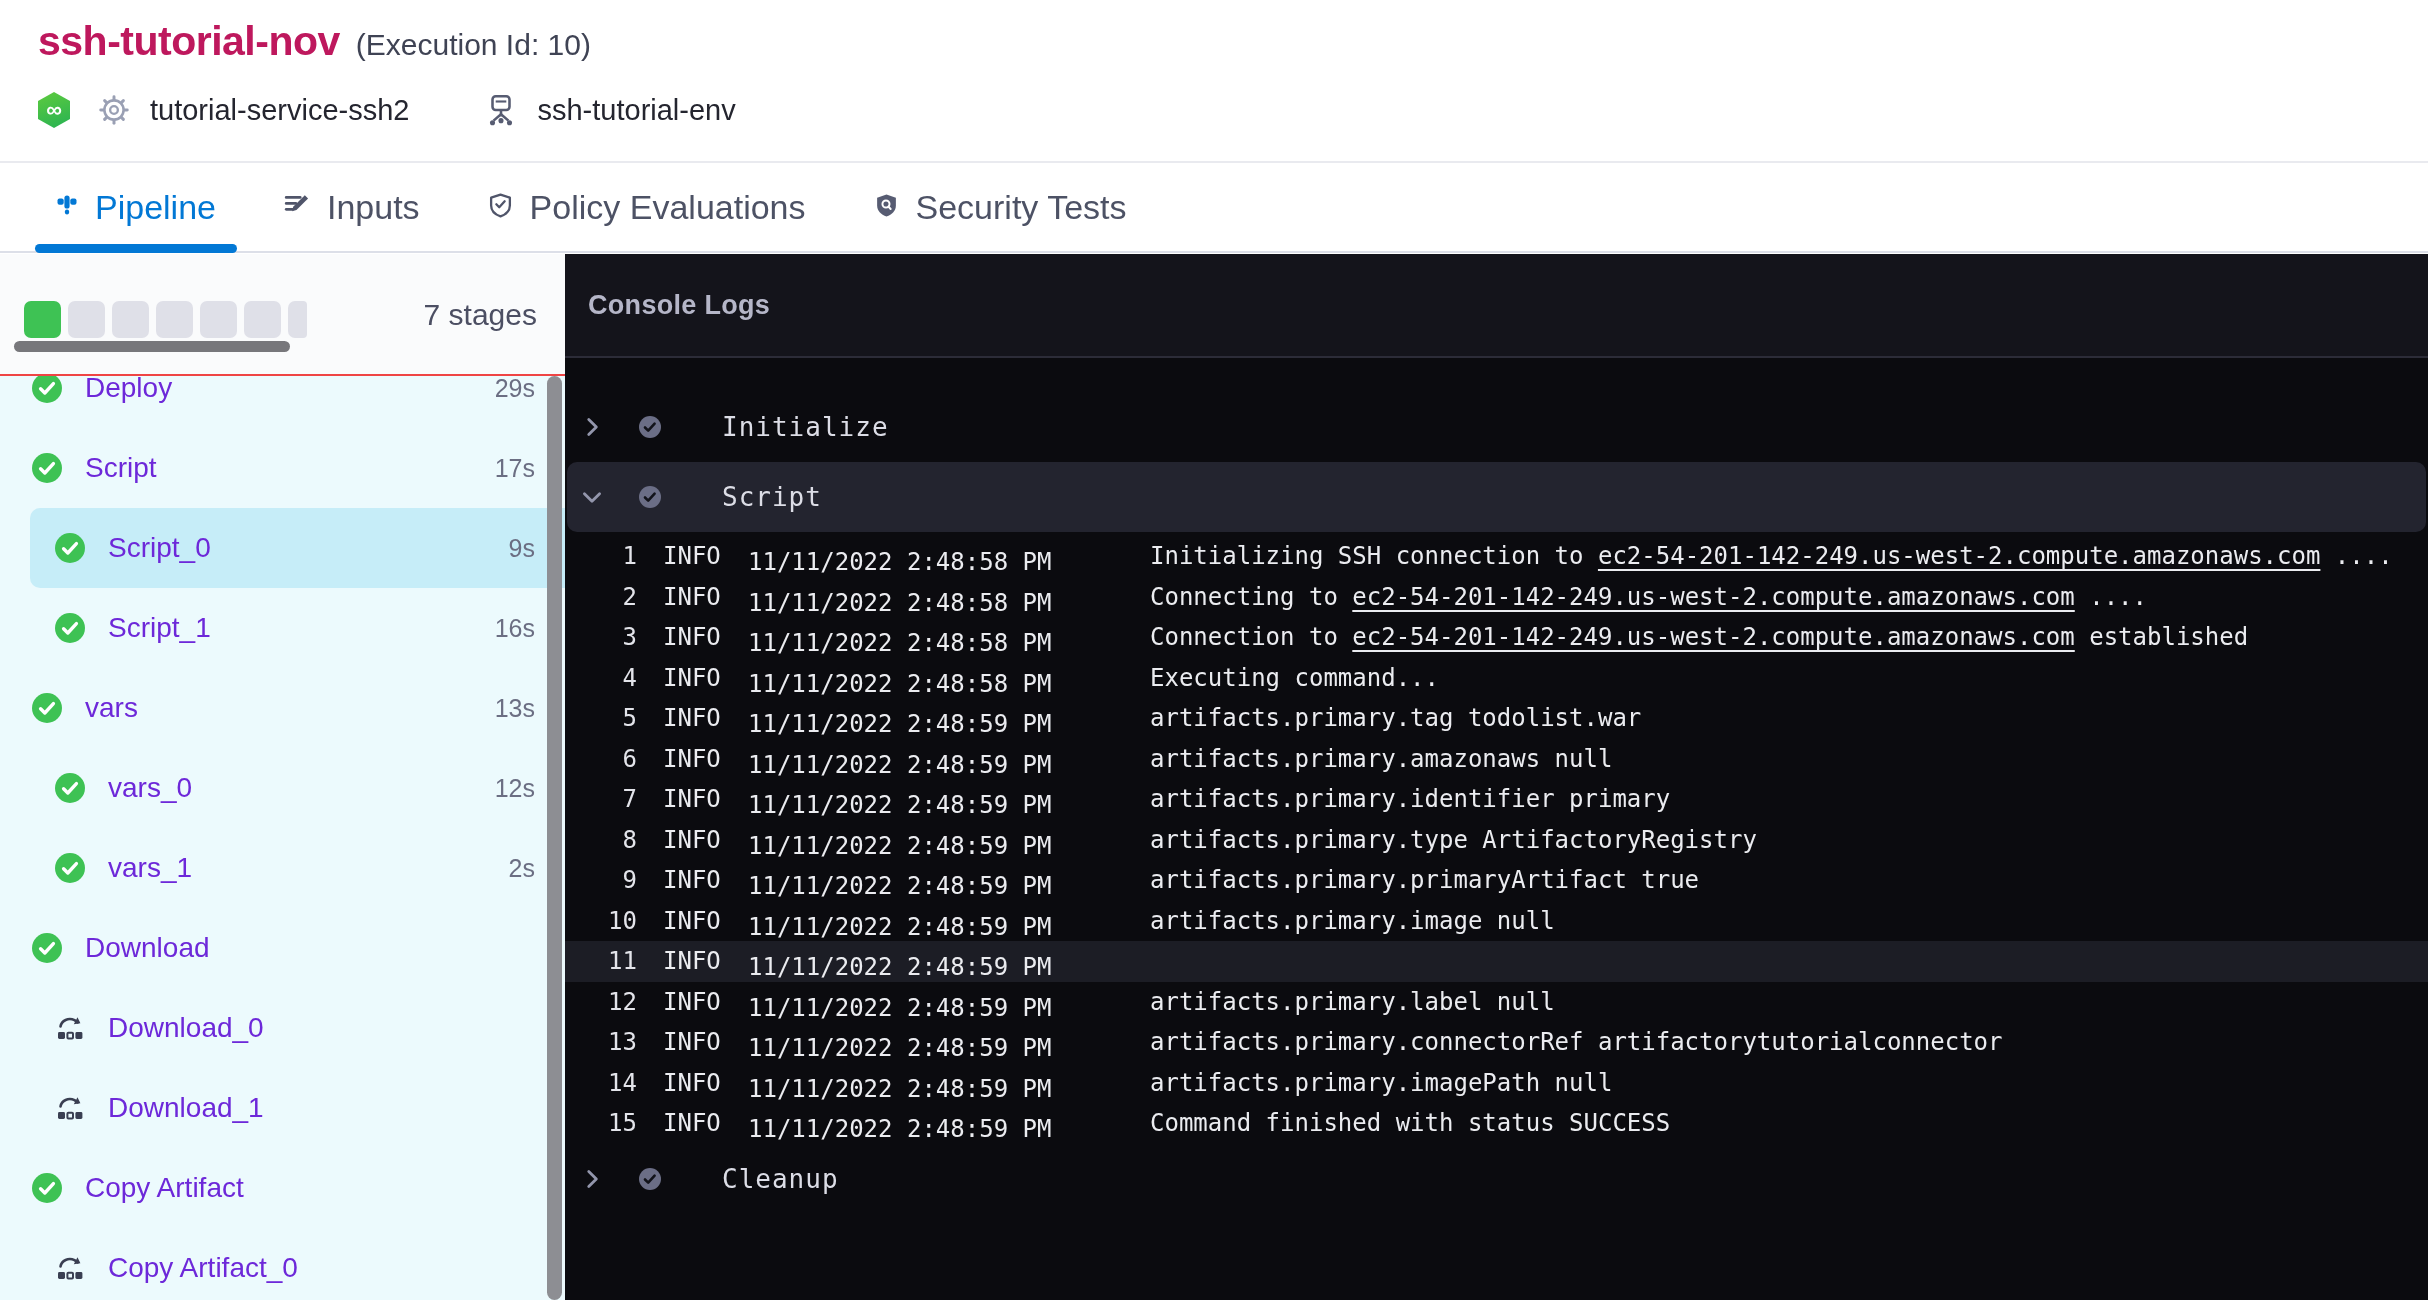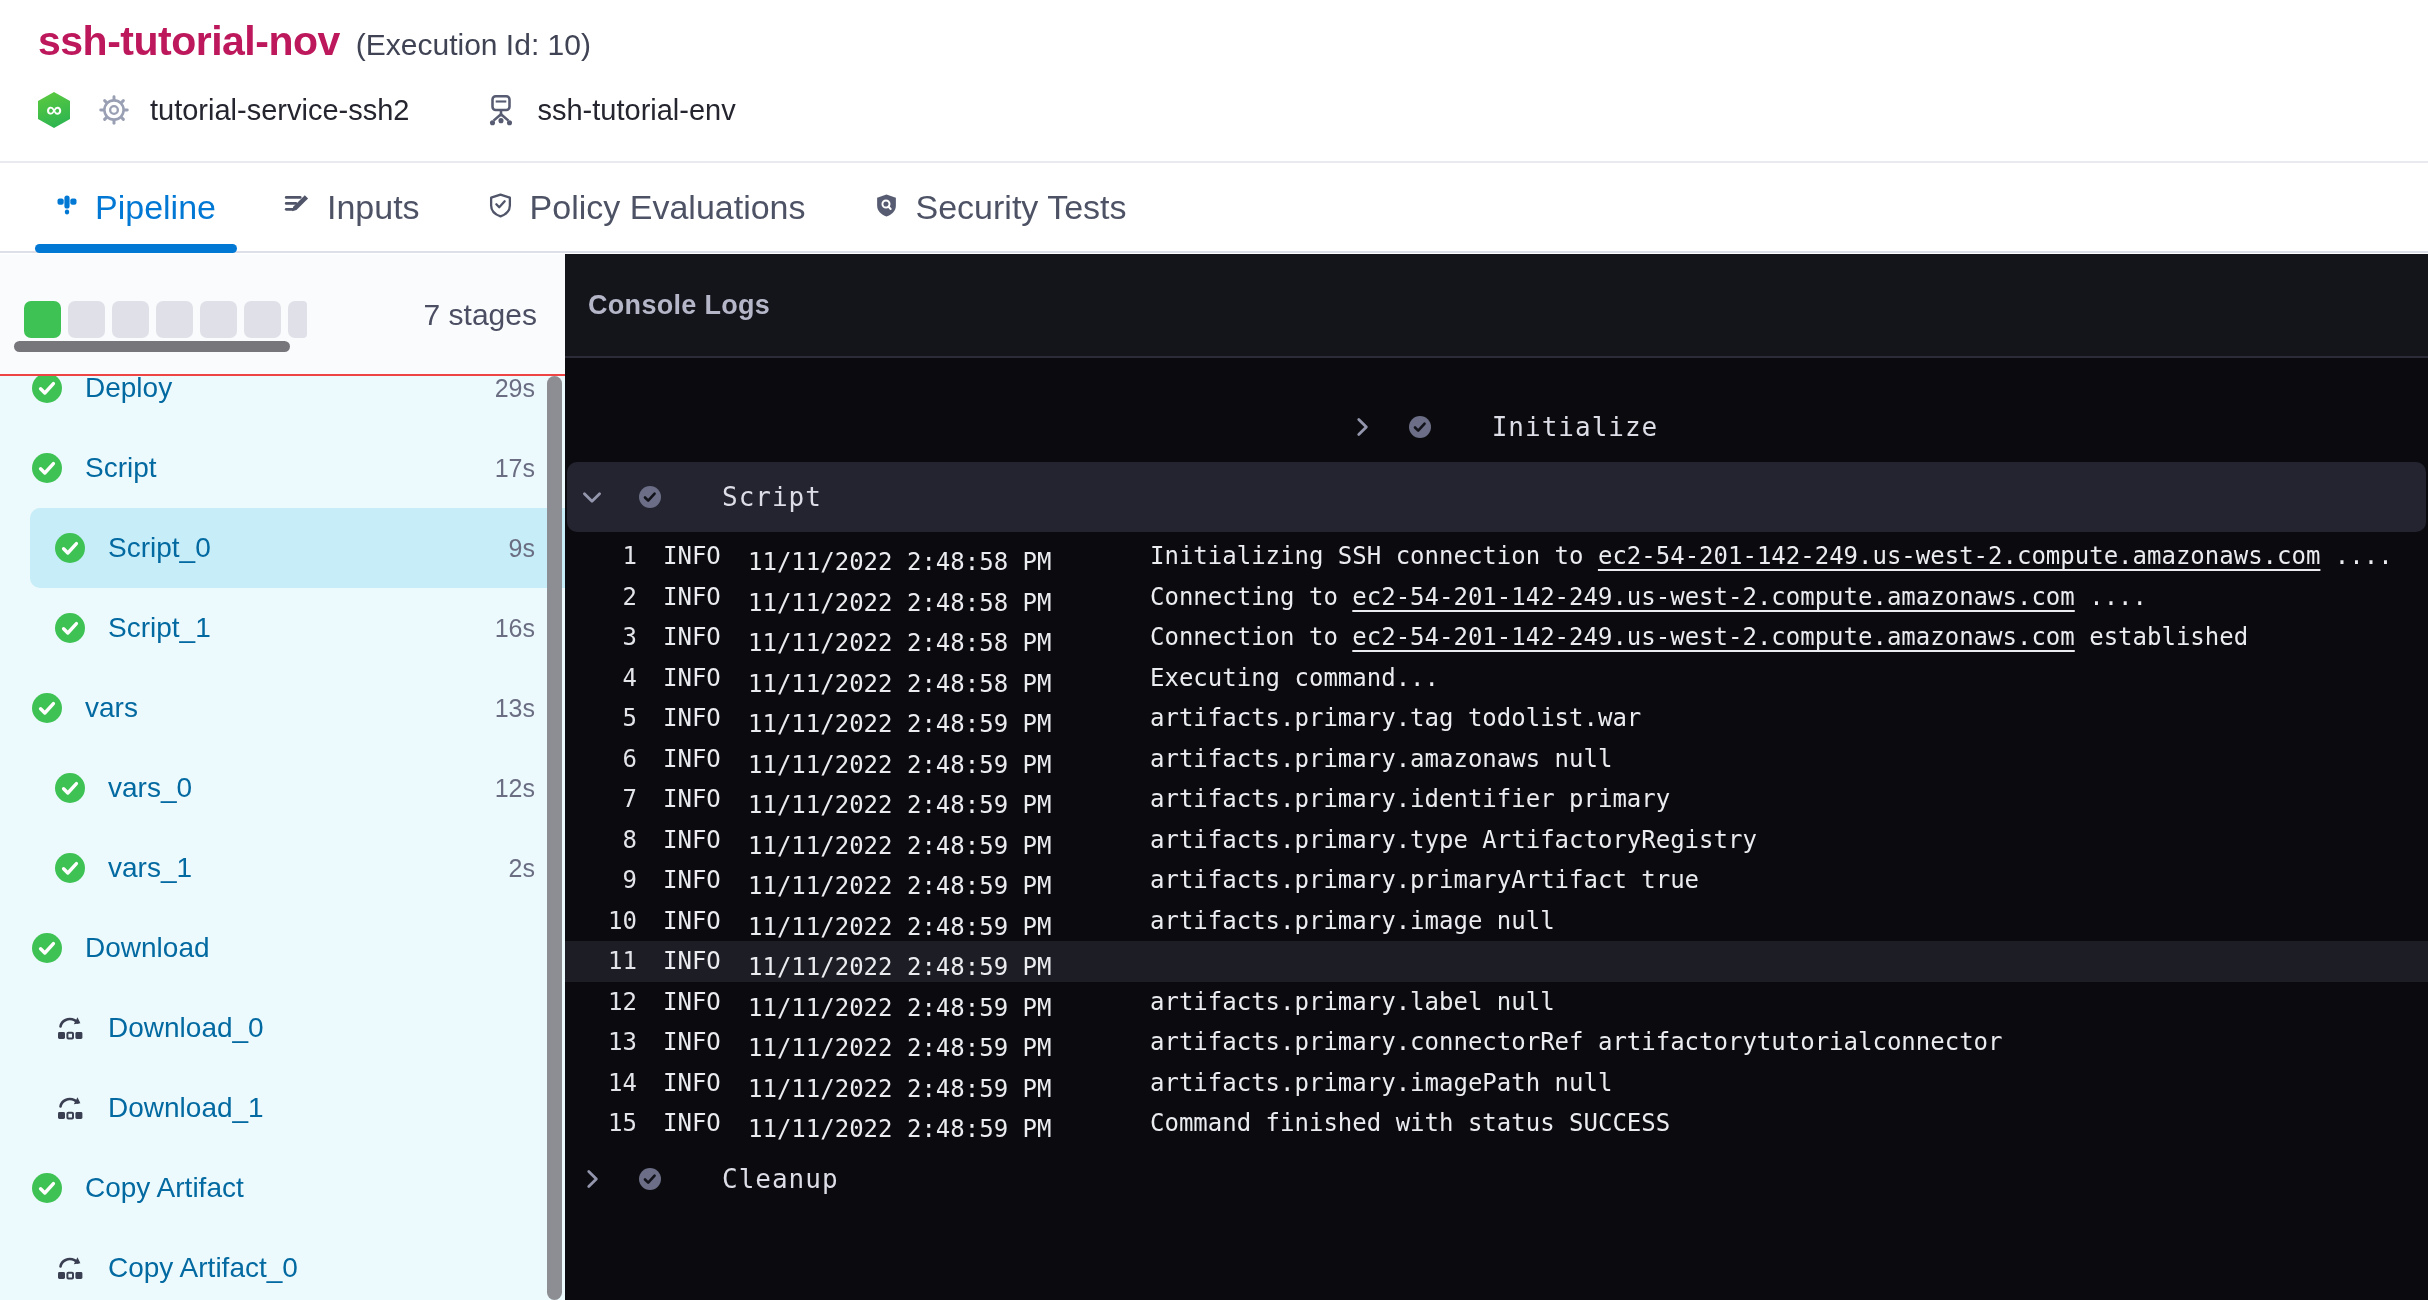--- a/index.html
+++ b/index.html
@@ -44,34 +44,34 @@
   .stage-count{position:absolute;right:28px;top:0;height:122px;display:flex;align-items:center;
                font-size:30px;color:#4c4f63;}
   .stage-list{position:absolute;left:0;top:94px;width:100%;}
   .stage-row{position:relative;height:80px;display:flex;align-items:center;box-sizing:border-box;cursor:pointer;}
   .stage-row.lvl0{padding-left:32px;}
   .stage-row.lvl1{padding-left:55px;}
   .stage-row.selected::before{content:"";position:absolute;left:30px;right:0;top:0;bottom:0;
                               background:#c6edf8;border-radius:10px 0 0 10px;}
   .stage-row>*{position:relative;}
   .stage-ico{width:30px;height:30px;flex:0 0 30px;display:flex;}
-  .stage-label{font-size:28px;color:#0369a1;margin-left:23px;white-space:nowrap;}
+  .stage-label{font-size:28px;color:#6d28d9;margin-left:23px;white-space:nowrap;}
   .stage-dur{position:absolute;right:30px;font-size:25px;color:#6b6e83;}
   .v-scroll{position:absolute;left:547px;top:376px;width:15px;height:924px;border-radius:8px;
             background:#8d8e93;z-index:4;}
 
   
   .console{position:absolute;left:565px;top:254px;right:0;bottom:0;background:#0b0b0f;}
   .console-header{position:absolute;left:0;top:0;width:100%;height:104px;background:#14141b;
                   border-bottom:2px solid #2c2c38;box-sizing:border-box;display:flex;align-items:center;}
   .console-title{font-size:27px;font-weight:700;color:#b5b6c8;margin-left:23px;letter-spacing:.3px;}
   .console-body{position:absolute;left:0;top:104px;right:0;bottom:0;overflow:hidden;
                 font-family:"DejaVu Sans Mono","Liberation Mono",monospace;color:#ebecf0;}
   .sec-row{position:relative;height:70px;display:flex;align-items:center;}
-  .sec-row.first{margin-top:34px;justify-content:center;}
+  .sec-row.first{margin-top:34px;}
   .sec-row.hl{background:#23242f;border-radius:10px;margin-right:2px;margin-left:2px;}
   .sec-chevron{width:26px;margin-left:14px;display:flex;}
   .sec-row.hl .sec-chevron{margin-left:12px;}
   .sec-check{width:24px;height:24px;margin-left:33px;display:flex;}
   .sec-label{font-size:26px;margin-left:60px;color:#dcdde6;letter-spacing:1px;}
   .log-lines{margin-top:4px;}
   .log-line{height:40.5px;display:flex;align-items:center;font-size:24px;white-space:pre;}
   .log-line.hl{background:#1c1d25;}
   .ln{width:72px;text-align:right;flex:0 0 72px;color:#e3e4ea;}
   .lvl{margin-left:26px;width:60px;flex:0 0 60px;}

